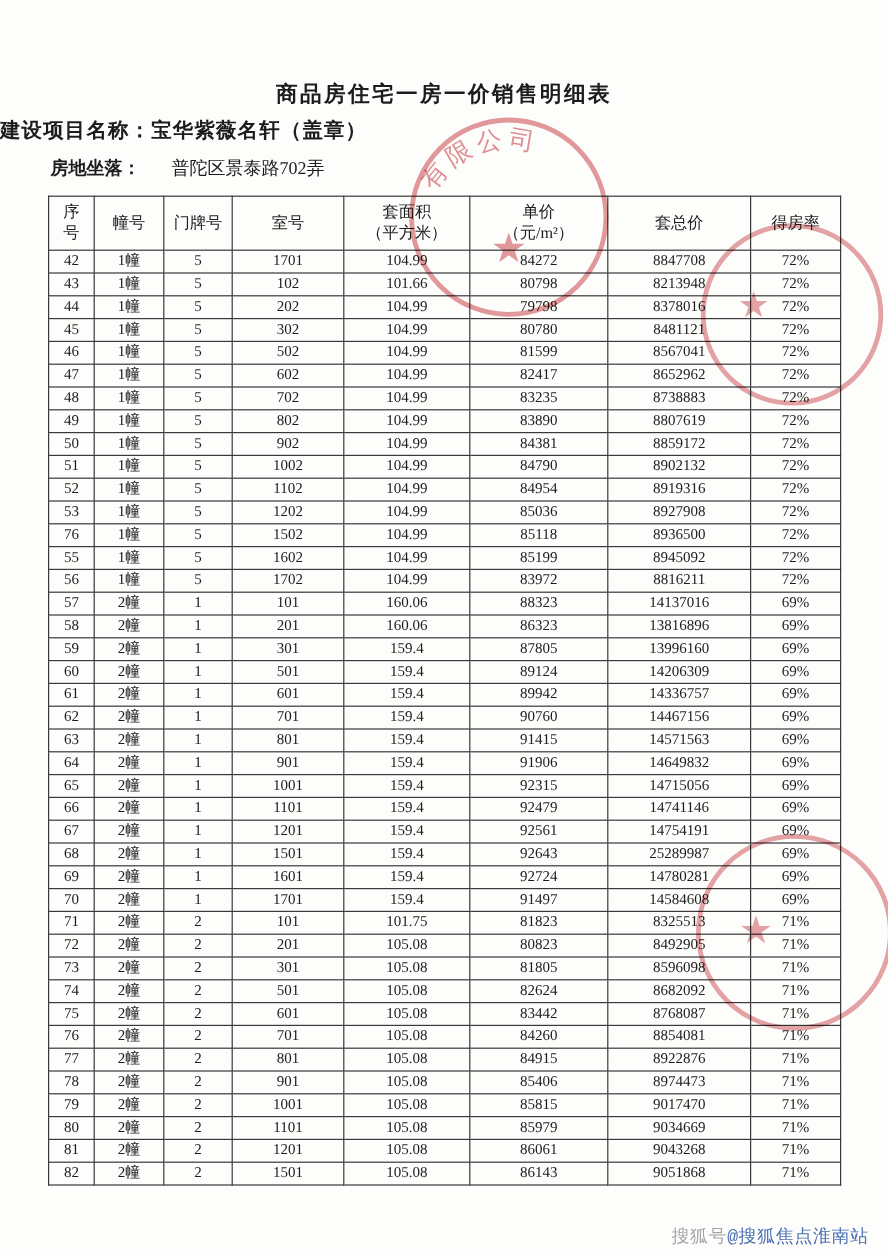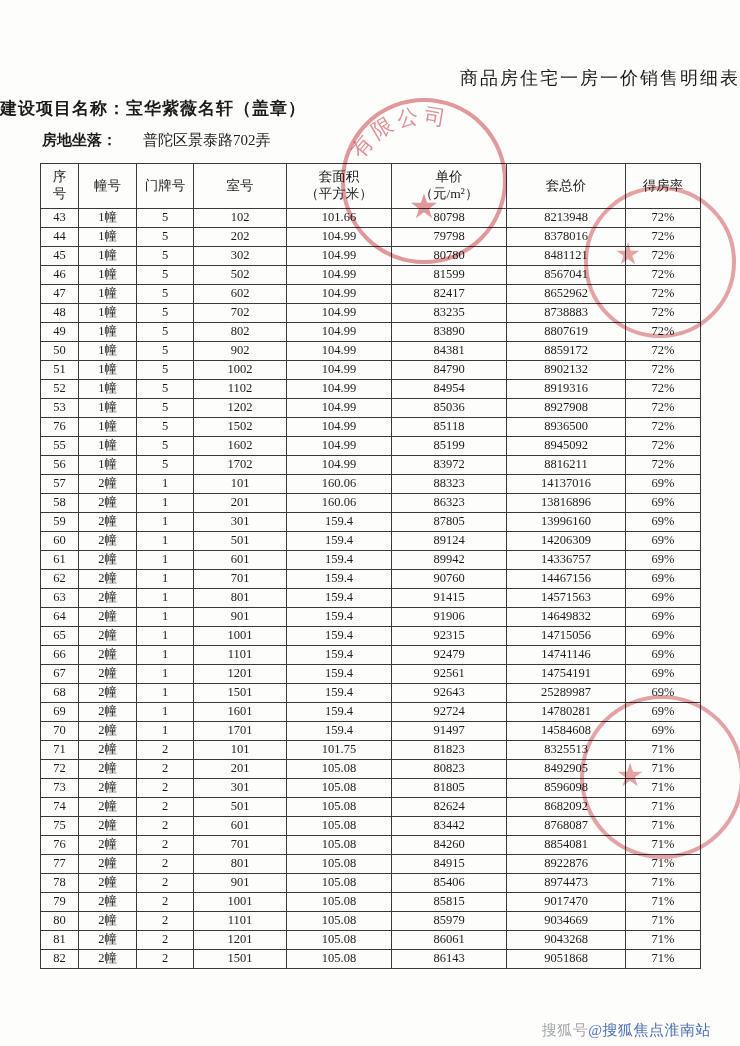--- a/index.html
+++ b/index.html
@@ -8,23 +8,23 @@
     width: 740px;
     height: 1046px;
     background: #fdfdfb;
     font-family: "Liberation Serif", "DejaVu Serif", serif;
     color: #1c1c1c;
     overflow: hidden;
   }
   .doc-title {
     position: absolute;
     top: 66px; left: 0; width: 100%;
-    text-align: right;
+    text-align: center;
     font-size: 18px;
-    font-weight: normal;
+    font-weight: bold;
     letter-spacing: 2px;
   }
   .doc-subtitle {
     position: absolute;
     top: 97px; left: 0; width: 100%;
     font-size: 17px;
     font-weight: bold;
     letter-spacing: 1px;
   }
   .location-line {
@@ -76,22 +76,22 @@
     pointer-events: none;
     mix-blend-mode: multiply;
     z-index: 6;
   }
   .stamp-top    { left: 333px; top: 90px;  }
   .stamp-right  { left: 568px; top: 182px; }
   .stamp-bottom { left: 570px; top: 686px; }
 
   .watermark {
     position: absolute;
-    right: 29px; bottom: 6px;
-    font-family: Liberation Serif, serif;
+    right: 16px; bottom: 6px;
+    font-family: Liberation Mono, monospace;
     font-size: 15px;
     letter-spacing: 0.5px;
   }
   .watermark .wm-prefix { color: #a2a6ab; }
   .watermark .wm-main   { color: #4a6fb5; }
 </style>
 </head>
 <body>
 
 <div class="page">
@@ -124,20 +124,30 @@
           <th>套面积
 （平方米）</th>
           <th>单价
 （元/m²）</th>
           <th>套总价</th>
           <th>得房率</th>
         </tr>
       </thead>
     <tbody>
         <tr>
+          <td>42</td>
+          <td>1幢</td>
+          <td>5</td>
+          <td>1701</td>
+          <td>104.99</td>
+          <td>84272</td>
+          <td>8847708</td>
+          <td>72%</td>
+        </tr>
+        <tr>
           <td>43</td>
           <td>1幢</td>
           <td>5</td>
           <td>102</td>
           <td>101.66</td>
           <td>80798</td>
           <td>8213948</td>
           <td>72%</td>
         </tr>
         <tr>

